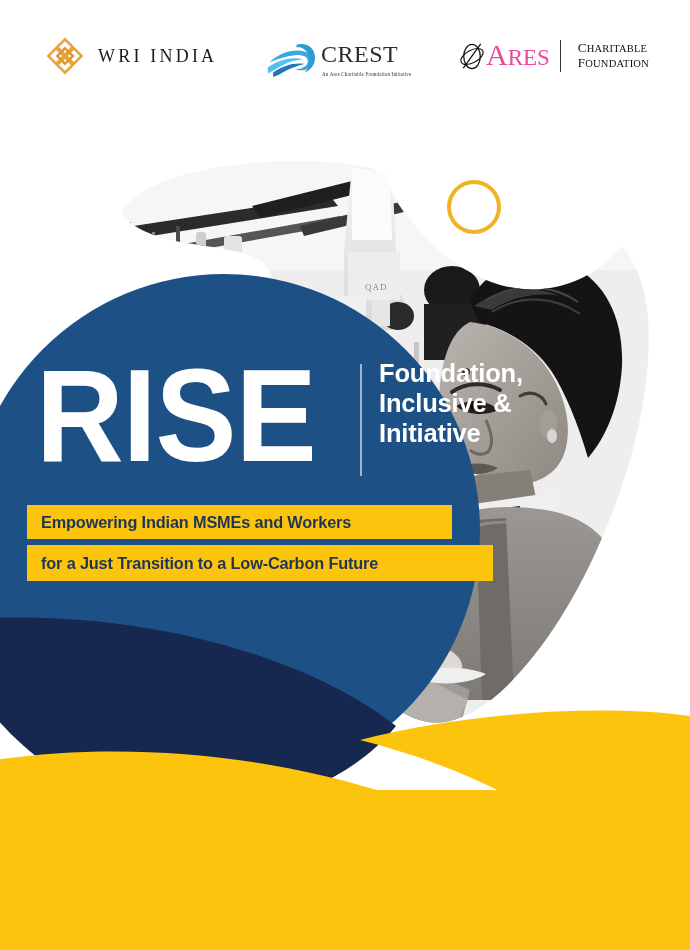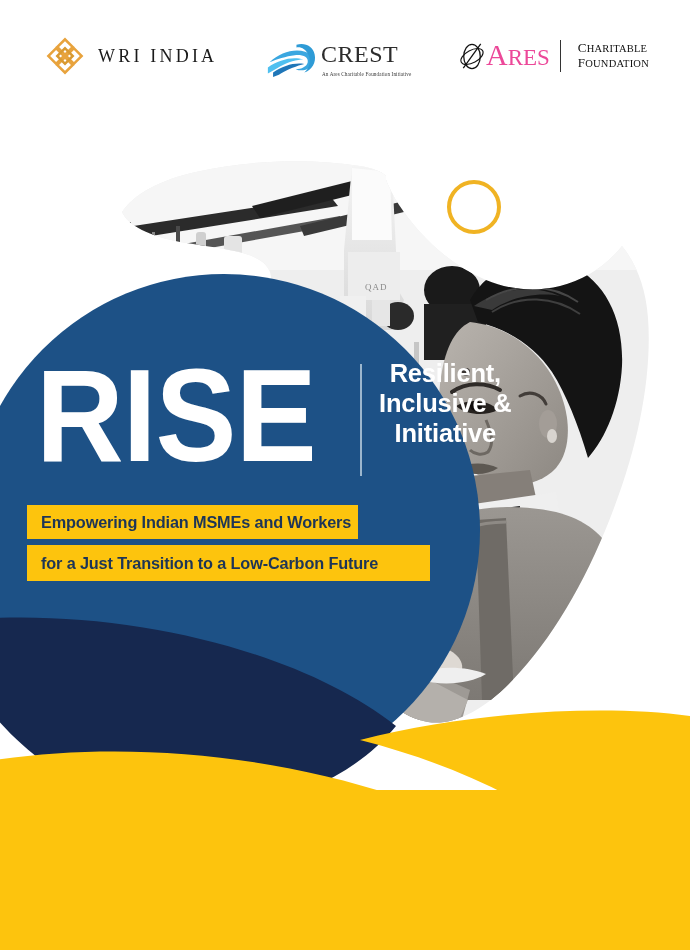--- a/index.html
+++ b/index.html
@@ -95,21 +95,20 @@
   .art { position: absolute; left: 0; top: 0; width: 690px; height: 950px; text-decoration: underline; }
   .art svg { display: block; width: 690px; height: 950px; }
 
   
   .title-block {
     position: absolute;
     left: 36px; top: 358px;
     width: 400px;
     display: flex;
     align-items: flex-start;
-    text-align: center;
   }
   .rise-word {
     font-family: "Liberation Sans Narrow", "Liberation Sans", sans-serif;
     font-weight: 700;
     font-size: 132px;
     line-height: 112px;
     letter-spacing: -1px;
     color: #ffffff;
     transform: scaleX(0.92);
     transform-origin: left top;
@@ -140,22 +139,22 @@
     background: #fdc40d;
     color: #1d3557;
     font-weight: 700;
     font-size: 16.3px;
     letter-spacing: -0.15px;
     display: flex;
     align-items: center;
     padding-left: 14px;
     white-space: nowrap;
   }
-  .banner-1 { left: 27px; top: 505px; width: 331px; height: 34px; }
-  .banner-2 { left: 27px; top: 545px; width: 403px; height: 36px; }
+  .banner-1 { left: 27px; top: 505px; width: 425px; height: 34px; }
+  .banner-2 { left: 27px; top: 545px; width: 466px; height: 36px; }
 
   
   .ring {
     position: absolute;
     left: 447px; top: 180px;
     width: 54px; height: 54px;
     border: 4px solid #f0b323;
     border-radius: 50%;
   }
 </style>
@@ -386,21 +385,21 @@
         <div>C<span class="sm">HARITABLE</span></div>
         <div>F<span class="sm">OUNDATION</span></div>
       </span>
     </div>
   </div>
 
   <div class="title-block">
     <div class="rise-word">RISE</div>
     <div class="title-rule"></div>
     <div class="subtitle-words">
-      <div>Resilient,</div>
+      <div>Foundation,</div>
       <div>Inclusive &amp;</div>
       <div>Initiative</div>
     </div>
   </div>
 
   <div class="banner banner-1">Empowering Indian MSMEs and Workers</div>
   <div class="banner banner-2">for a Just Transition to a Low-Carbon Future</div>
 
 </div>
 

